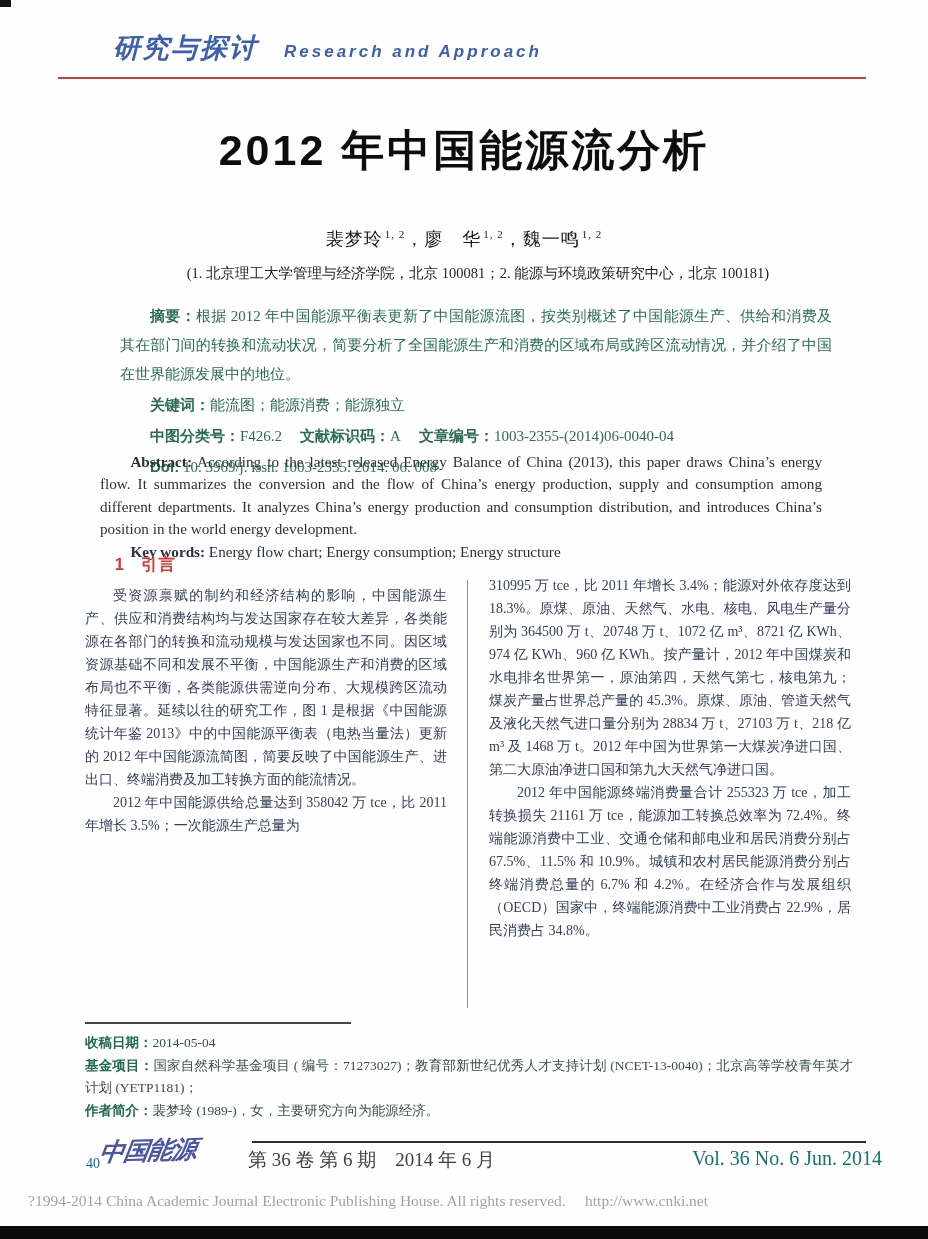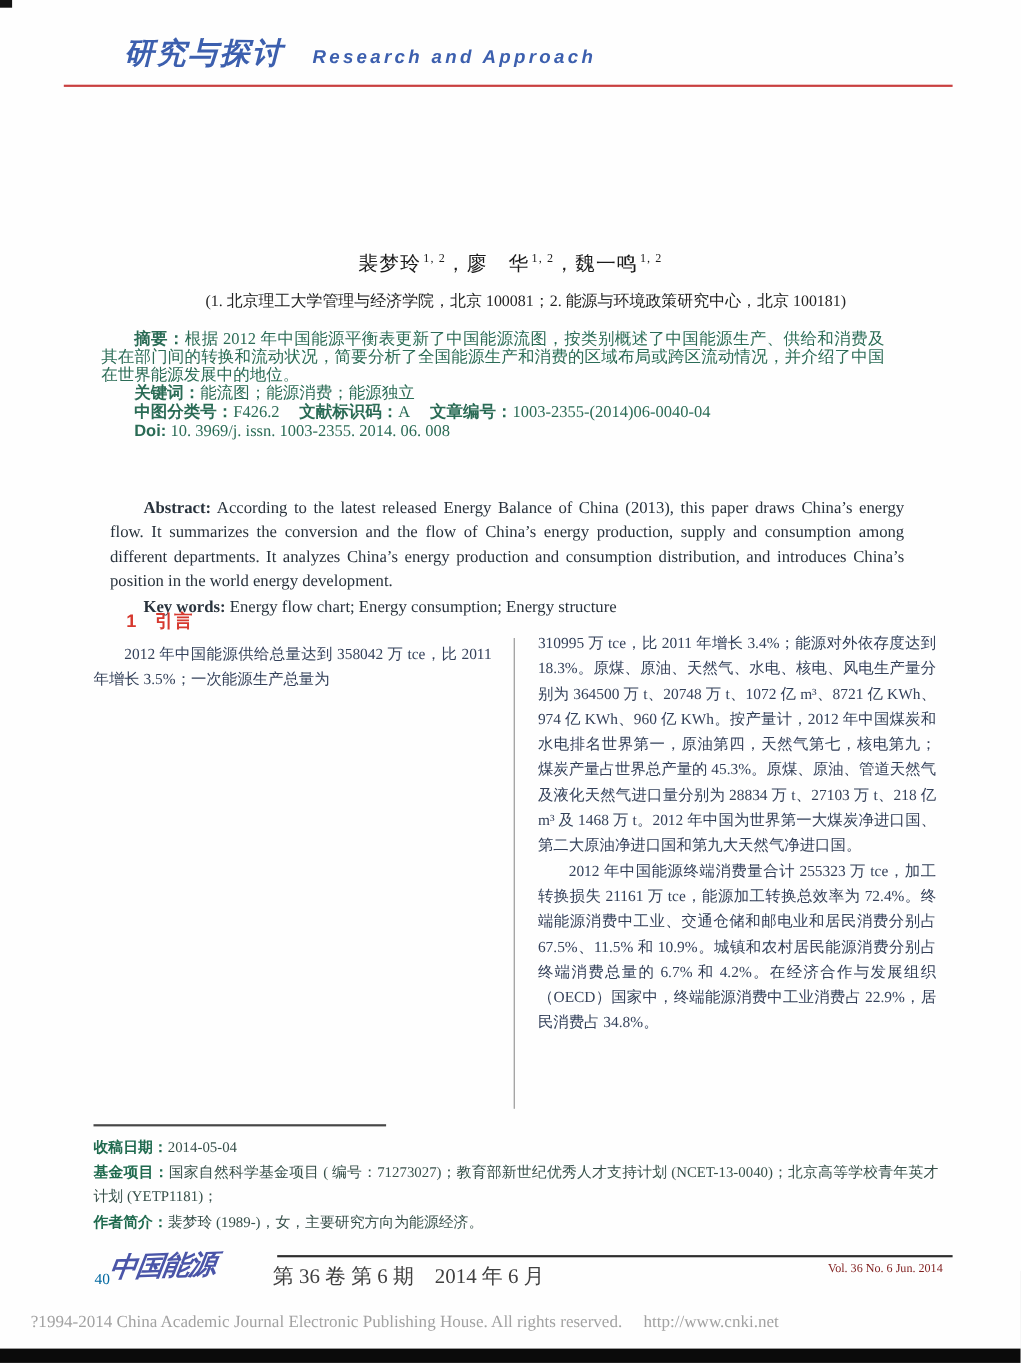--- a/index.html
+++ b/index.html
@@ -24,22 +24,22 @@
   .title { position:absolute; left:0; top:122px; width:100%; text-align:center;
            font-family:"Liberation Sans","DejaVu Sans",sans-serif; font-weight:bold;
            font-size:43px; color:#0d0d0d; letter-spacing:3px; }
   .byline { position:absolute; left:0; top:227px; width:100%; text-align:center;
             font-size:18px; color:#1a1a1a; letter-spacing:1px; }
   .byline sup { font-size:11px; margin-left:2px; }
   .affiliation { position:absolute; left:0; top:264px; width:100%; text-align:center;
                  font-size:14.5px; color:#222;padding-left:28px; }
 
   
-  .abs-cn { position:absolute; left:92px; top:301px; width:712px;
-            font-size:15px; line-height:16px; color:var(--abstract-green,#2a6b55); }
+  .abs-cn { position:absolute; left:120px; top:301px; width:712px;
+            font-size:15px; line-height:29px; color:var(--abstract-green,#2a6b55); }
   .abs-cn p { text-align:justify; text-indent:2em; }
   .abs-cn .lbl { font-weight:bold; font-family:"Liberation Sans","DejaVu Sans",sans-serif; }
   .abs-cn .row { text-indent:2em; margin-top:1px; }
   .meta-gap { display:inline-block; width:18px; }
 
   
   .abs-en { position:absolute; left:100px; top:451px; width:722px;
             font-size:15.2px; line-height:22.3px; color:#28323c; }
   .abs-en p { text-align:justify; text-indent:2em; }
   .abs-en .lbl { font-weight:bold; }
@@ -60,40 +60,41 @@
   .footnotes { position:absolute; left:85px; top:1032px; width:768px; font-size:13.5px; line-height:22.5px; }
   .footnotes .lbl { font-weight:bold; color:var(--footnote-green,#1f6a4e); font-family:"Liberation Sans","DejaVu Sans",sans-serif; }
   .footnotes .val { color:#37504a; }
   .footnotes div { text-align:justify; }
 
   
   .journal-logo { position:absolute; left:100px; top:1134px; font-size:25px; font-weight:bold; font-style:italic;
                   color:var(--logo-blue,#4a55a8); transform:skewX(-10deg) rotate(-2deg); letter-spacing:-1px; }
   .issue-rule { position:absolute; left:252px; top:1141px; width:614px; height:2px; background:#2e2e2e; }
   .issue-cn { position:absolute; left:248px; top:1147px; font-size:19px; color:#404040; }
-  .issue-en { position:absolute; right:71px; top:1147px; font-size:11px; color:#7f1d1d; }
+  .issue-en { position:absolute; right:46px; top:1147px; font-size:20px; color:#0f766e; }
   .page-number { position:absolute; left:86px; top:1156px; font-size:14px; color:#0369a1; }
 
   
   .copyright { position:absolute; left:28px; top:1191px; width:880px;
                font-size:15.5px; color:var(--copyright-gray,#a2a2a2); }
   .bottom-bar { position:absolute; left:0; top:1226px; width:928px; height:13px; background:#0b0b0b; }
 </style>
 </head>
 <body>
 
 <div class="page">
 
   <div class="corner-mark"></div>
 
   <div class="header">
     <span class="header-cn">研究与探讨</span><span class="header-en">Research and Approach</span>
   </div>
   <div class="red-rule"></div>
 
+  <div class="title">2012 年中国能源流分析</div>
 
   <div class="byline">
     <span>裴梦玲</span><sup>1, 2</sup><span>，</span><span>廖　华</span><sup>1, 2</sup><span>，</span><span>魏一鸣</span><sup>1, 2</sup>
   </div>
   <div class="affiliation">(1. 北京理工大学管理与经济学院，北京 100081；2. 能源与环境政策研究中心，北京 100181)</div>
 
   <div class="abs-cn">
     <p><span class="lbl">摘要：</span><span>根据 2012 年中国能源平衡表更新了中国能源流图，按类别概述了中国能源生产、供给和消费及其在部门间的转换和流动状况，简要分析了全国能源生产和消费的区域布局或跨区流动情况，并介绍了中国在世界能源发展中的地位。</span></p>
     <div class="row"><span class="lbl">关键词：</span><span>能流图；能源消费；能源独立</span></div>
     <div class="row"><span class="lbl">中图分类号：</span><span>F426.2</span><span class="meta-gap"></span><span class="lbl">文献标识码：</span><span>A</span><span class="meta-gap"></span><span class="lbl">文章编号：</span><span>1003-2355-(2014)06-0040-04</span></div>
@@ -102,20 +103,21 @@
 
   <div class="abs-en">
     <p><span class="lbl">Abstract:</span> <span>According to the latest released Energy Balance of China (2013), this paper draws China’s energy flow. It summarizes the conversion and the flow of China’s energy production, supply and consumption among different departments. It analyzes China’s energy production and consumption distribution, and introduces China’s position in the world energy development.</span></p>
     <div class="kw"><span class="lbl">Key words:</span> <span>Energy flow chart; Energy consumption; Energy structure</span></div>
   </div>
 
   <div class="col-divider"></div>
 
   <div class="col-left body-text">
     <div class="sec-heading"><span class="num">1</span><span>引言</span></div>
+    <p>受资源禀赋的制约和经济结构的影响，中国能源生产、供应和消费结构均与发达国家存在较大差异，各类能源在各部门的转换和流动规模与发达国家也不同。因区域资源基础不同和发展不平衡，中国能源生产和消费的区域布局也不平衡，各类能源供需逆向分布、大规模跨区流动特征显著。延续以往的研究工作，图 1 是根据《中国能源统计年鉴 2013》中的中国能源平衡表（电热当量法）更新的 2012 年中国能源流简图，简要反映了中国能源生产、进出口、终端消费及加工转换方面的能流情况。</p>
     <p>2012 年中国能源供给总量达到 358042 万 tce，比 2011 年增长 3.5%；一次能源生产总量为</p>
   </div>
 
   <div class="col-right body-text">
     <p class="no-indent">310995 万 tce，比 2011 年增长 3.4%；能源对外依存度达到 18.3%。原煤、原油、天然气、水电、核电、风电生产量分别为 364500 万 t、20748 万 t、1072 亿 m³、8721 亿 KWh、974 亿 KWh、960 亿 KWh。按产量计，2012 年中国煤炭和水电排名世界第一，原油第四，天然气第七，核电第九；煤炭产量占世界总产量的 45.3%。原煤、原油、管道天然气及液化天然气进口量分别为 28834 万 t、27103 万 t、218 亿 m³ 及 1468 万 t。2012 年中国为世界第一大煤炭净进口国、第二大原油净进口国和第九大天然气净进口国。</p>
     <p>2012 年中国能源终端消费量合计 255323 万 tce，加工转换损失 21161 万 tce，能源加工转换总效率为 72.4%。终端能源消费中工业、交通仓储和邮电业和居民消费分别占 67.5%、11.5% 和 10.9%。城镇和农村居民能源消费分别占终端消费总量的 6.7% 和 4.2%。在经济合作与发展组织（OECD）国家中，终端能源消费中工业消费占 22.9%，居民消费占 34.8%。</p>
   </div>
 
   <div class="footnote-rule"></div>
   <div class="footnotes">

